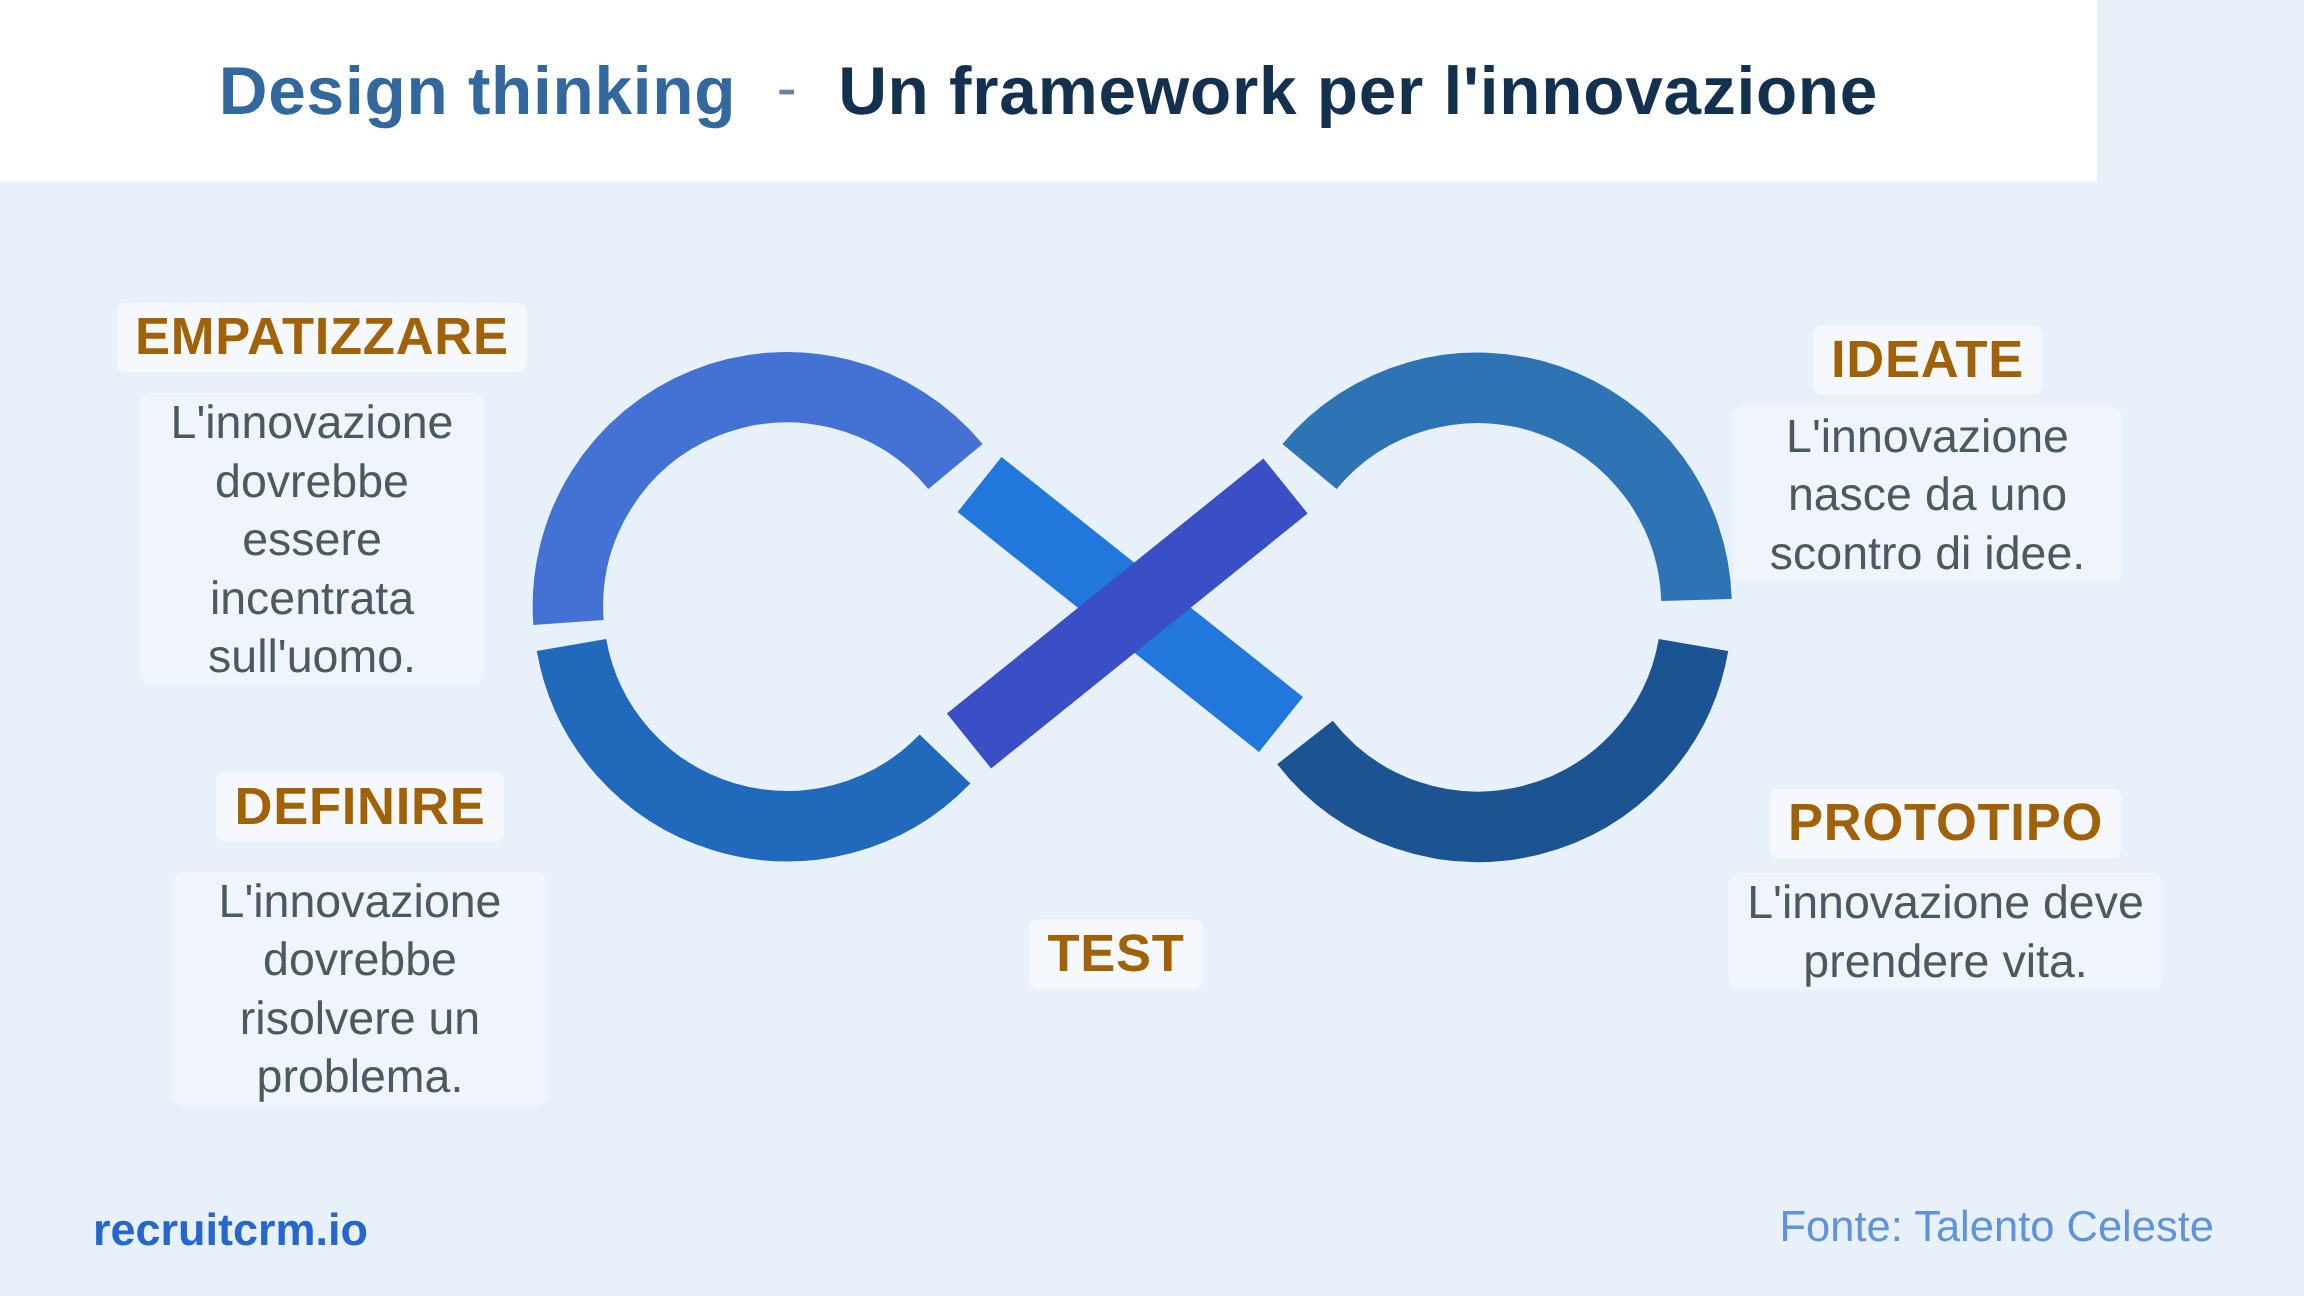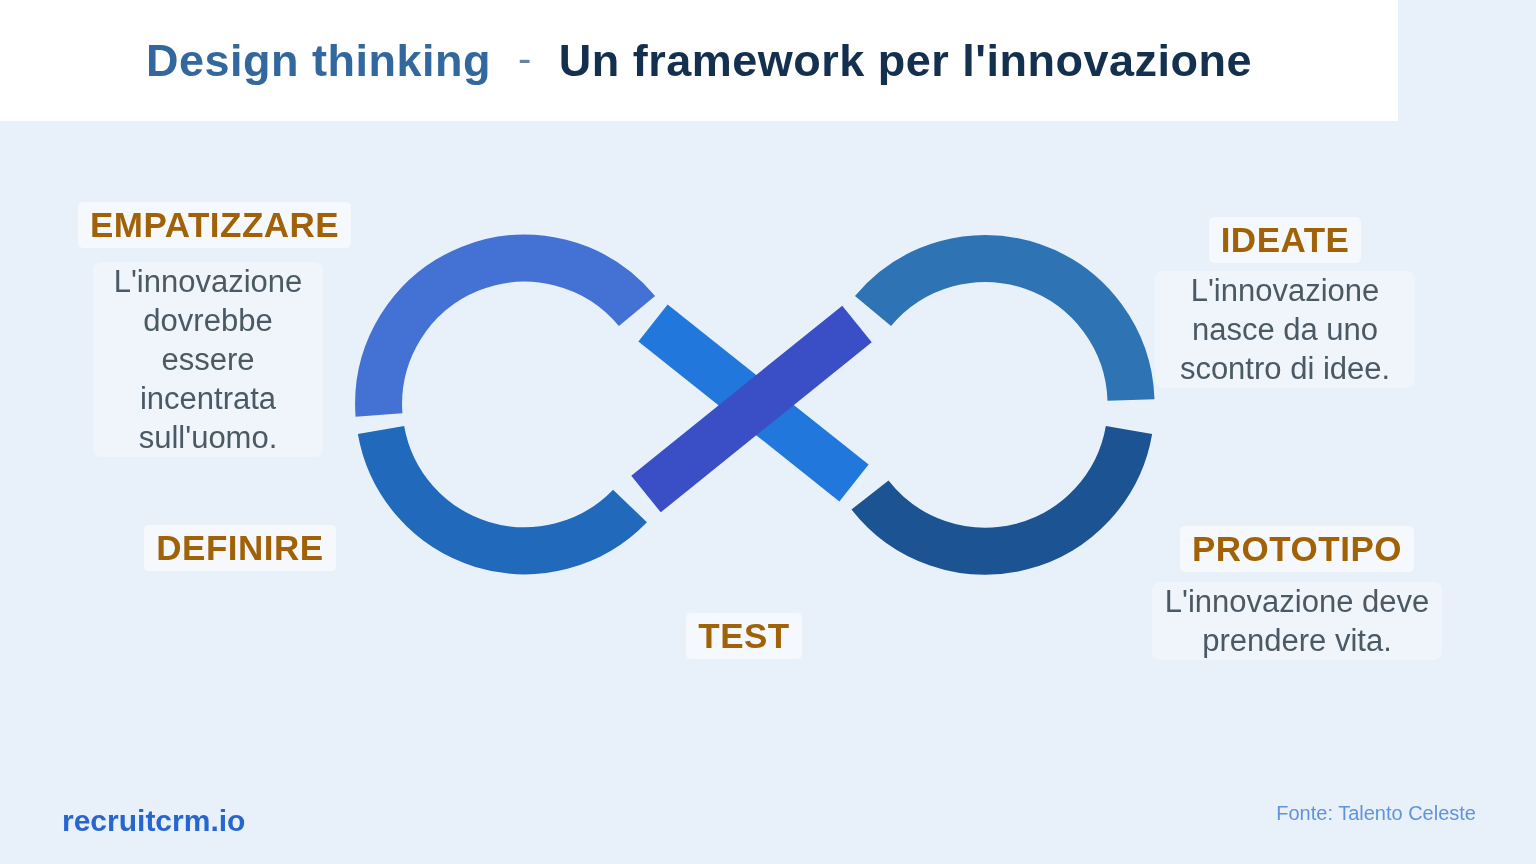--- a/index.html
+++ b/index.html
@@ -25,21 +25,21 @@
     padding:3px 12px;border-radius:5px;
   }
   .stage-desc{
     margin:14px 0 0 0;font-size:31px;line-height:1.26;color:#4a5963;
     background:rgba(255,255,255,0.30);border-radius:8px;
   }
   .footer-brand{
     position:absolute;left:62px;top:804px;font-size:30px;font-weight:700;color:#2766cf;
   }
   .footer-source{
-    position:absolute;right:60px;top:802px;font-size:20px;font-weight:500;color:#5f93dd;
+    position:absolute;right:60px;top:802px;font-size:29px;font-weight:500;color:#5f93dd;
   }
 </style>
 </head>
 <body>
 
 <div class="header">
   <div class="title">
     <span class="primary">Design thinking</span>
     <span class="separator">-</span>
     <span class="secondary">Un framework per l'innovazione</span>
@@ -56,22 +56,23 @@
     <path d="M 1129 430 A 146 146 0 0 1 870 495" fill="none" stroke-width="47" stroke="#1b5393"></path>
     <path d="M 653 323 L 854 483" fill="none" stroke-width="47" stroke="#2277dc"></path>
     <path d="M 857 324 L 646 494" fill="none" stroke-width="47" stroke="#3a4fc5"></path>
   </svg>
 
   <div class="stage" style="left:78px;top:81px;width:260px;">
     <span class="stage-label">EMPATIZZARE</span>
     <p class="stage-desc" style="width:230px;margin-left:15px;">L'innovazione dovrebbe essere incentrata sull'uomo.</p>
   </div>
 
-  <div class="stage" style="left:85px;top:404px;width:310px;">
+  <div class="stage" style="left:85px;top:394px;width:310px;">
     <span class="stage-label">DEFINIRE</span>
+    <p class="stage-desc" style="width:250px;margin-left:30px;margin-top:20px;">L'innovazione dovrebbe risolvere un problema.</p>
   </div>
 
   <div class="stage" style="left:644px;top:492px;width:200px;">
     <span class="stage-label">TEST</span>
   </div>
 
   <div class="stage" style="left:1155px;top:96px;width:260px;">
     <span class="stage-label">IDEATE</span>
     <p class="stage-desc" style="width:260px;margin-top:8px;">L'innovazione nasce da uno scontro di idee.</p>
   </div>

